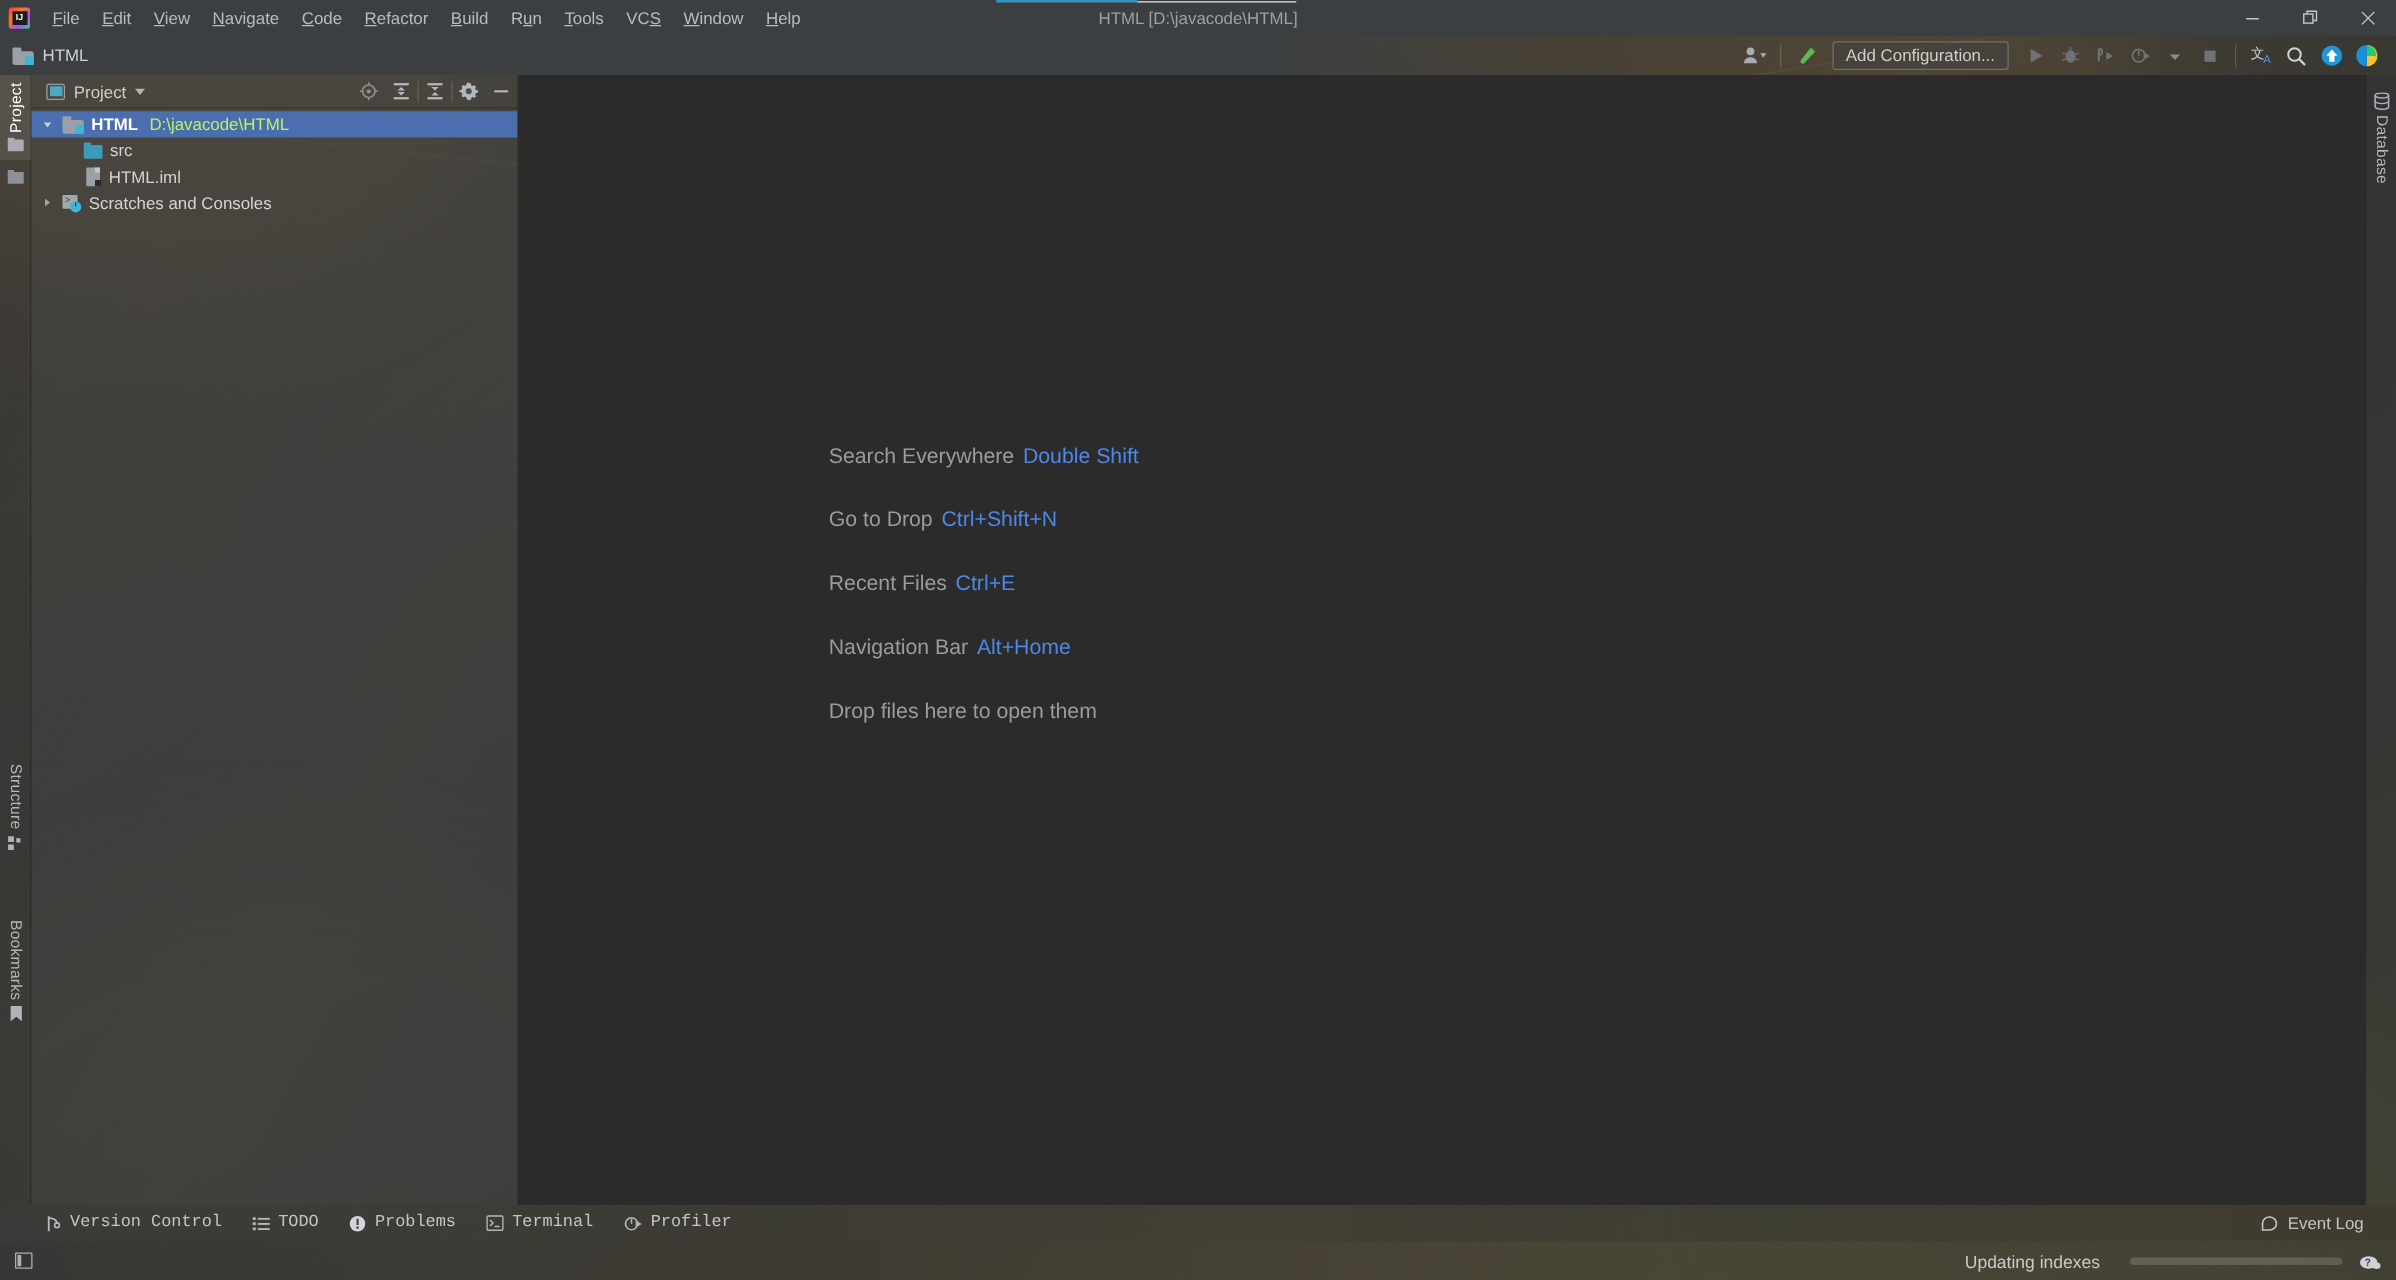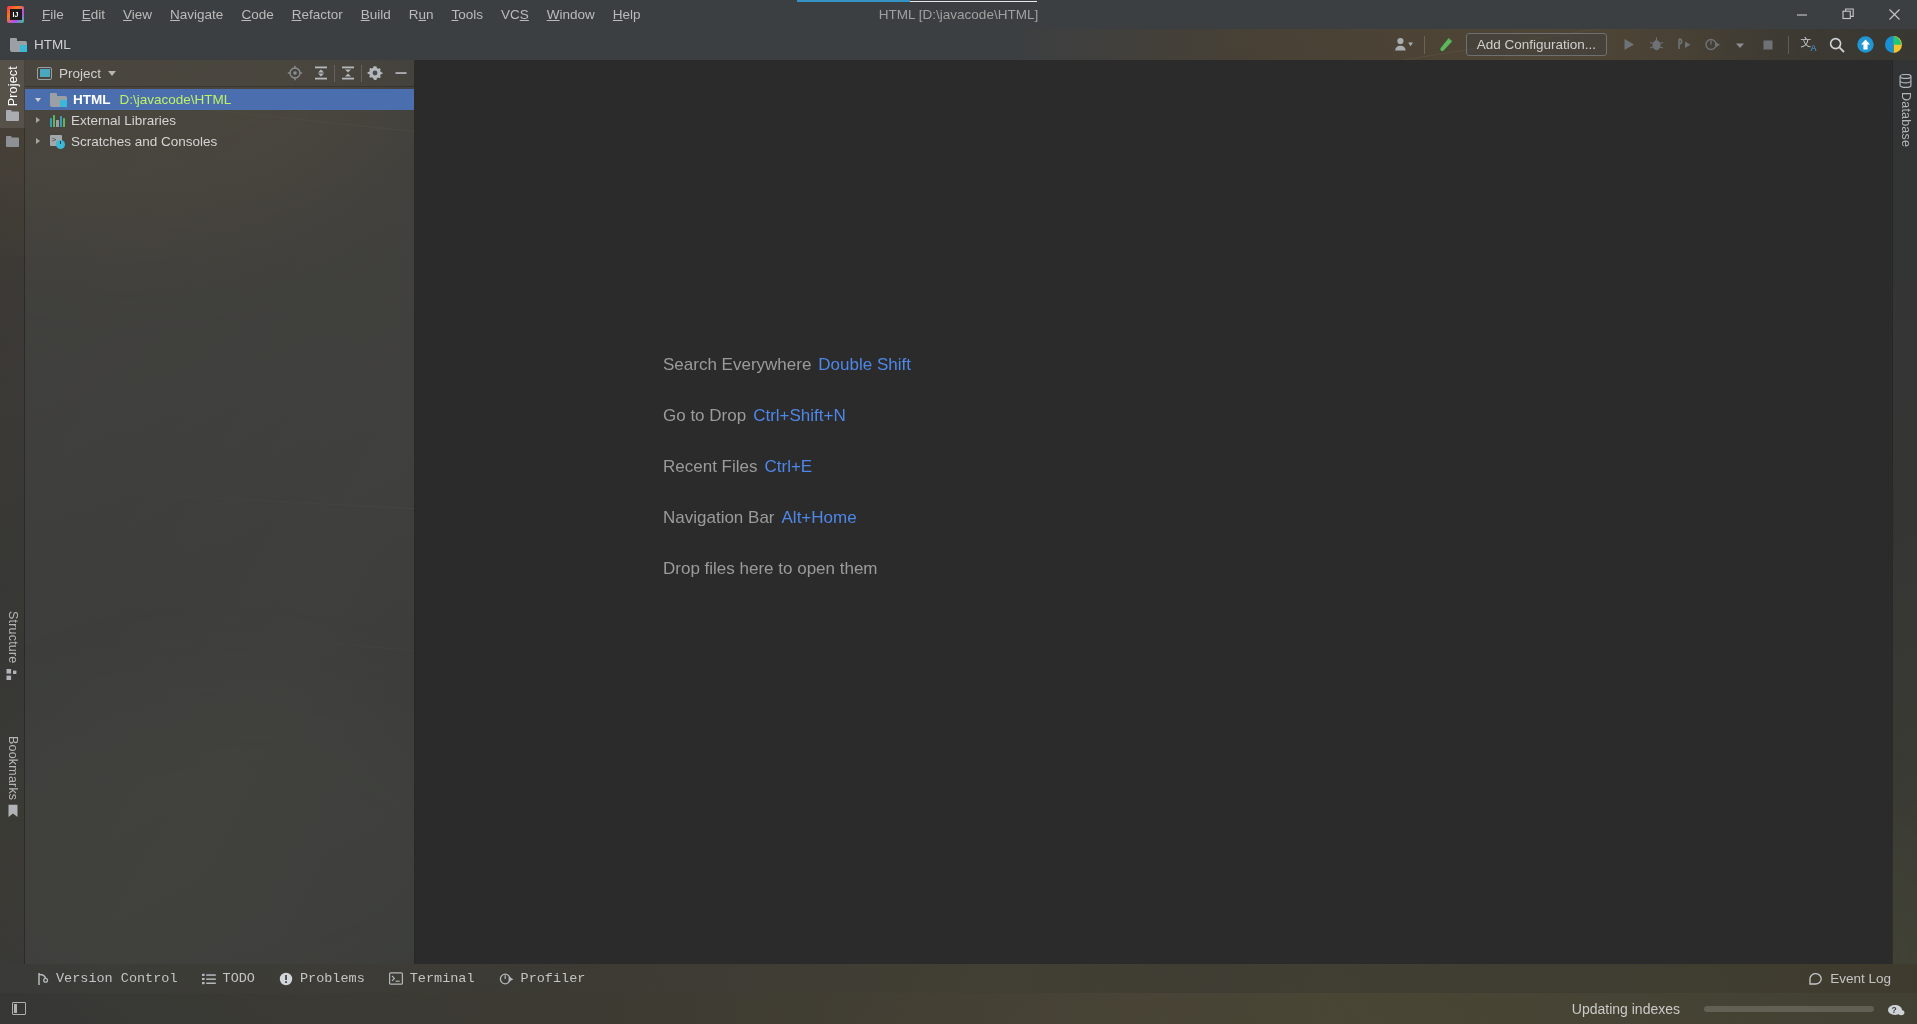--- a/index.html
+++ b/index.html
@@ -469,33 +469,37 @@
       <span class="arrow down"></span>
       <span class="folder-ic">
         <span class="body"></span>
           <span class="tab"></span>
           <span class="badge"></span>
       </span>
       <span class="row-label bold">HTML</span>
       <span class="row-sub">D:\javacode\HTML</span>
     </div>
 
-
-
-    <div class="tree-row" style="padding-left:8px;">
-      <span class="arrow right"></span>
-      <span class="ic-extlib">
-        <i style="height:9px;background:#3d9cb5;"></i>
-        <i style="height:12px;background:#5cb85c;"></i>
-        <i style="height:7px;background:#9aa0a6;"></i>
-        <i style="height:11px;background:#3d9cb5;"></i>
-        <i style="height:9px;background:#5cb85c;"></i>
-      </span>
-      <span class="row-label">External Libraries</span>
-    </div>
+    <div class="tree-row" style="padding-left:42px;">
+      <span class="ic-srcfolder">
+        <span class="b"></span>
+          <span class="t"></span>
+      </span>
+      <span class="row-label">src</span>
+    </div>
+
+    <div class="tree-row" style="padding-left:43px;">
+      <span class="ic-iml">
+        <span class="page"></span>
+          <span class="fold"></span>
+          <span class="dot"></span>
+      </span>
+      <span class="row-label">HTML.iml</span>
+    </div>
+
 
     <div class="tree-row" style="padding-left:8px;">
       <span class="arrow right"></span>
       <span class="ic-scratch">
         <span class="sq"></span>
           <span class="chev">&gt;_</span>
           <span class="clock"></span>
       </span>
       <span class="row-label">Scratches and Consoles</span>
     </div>

